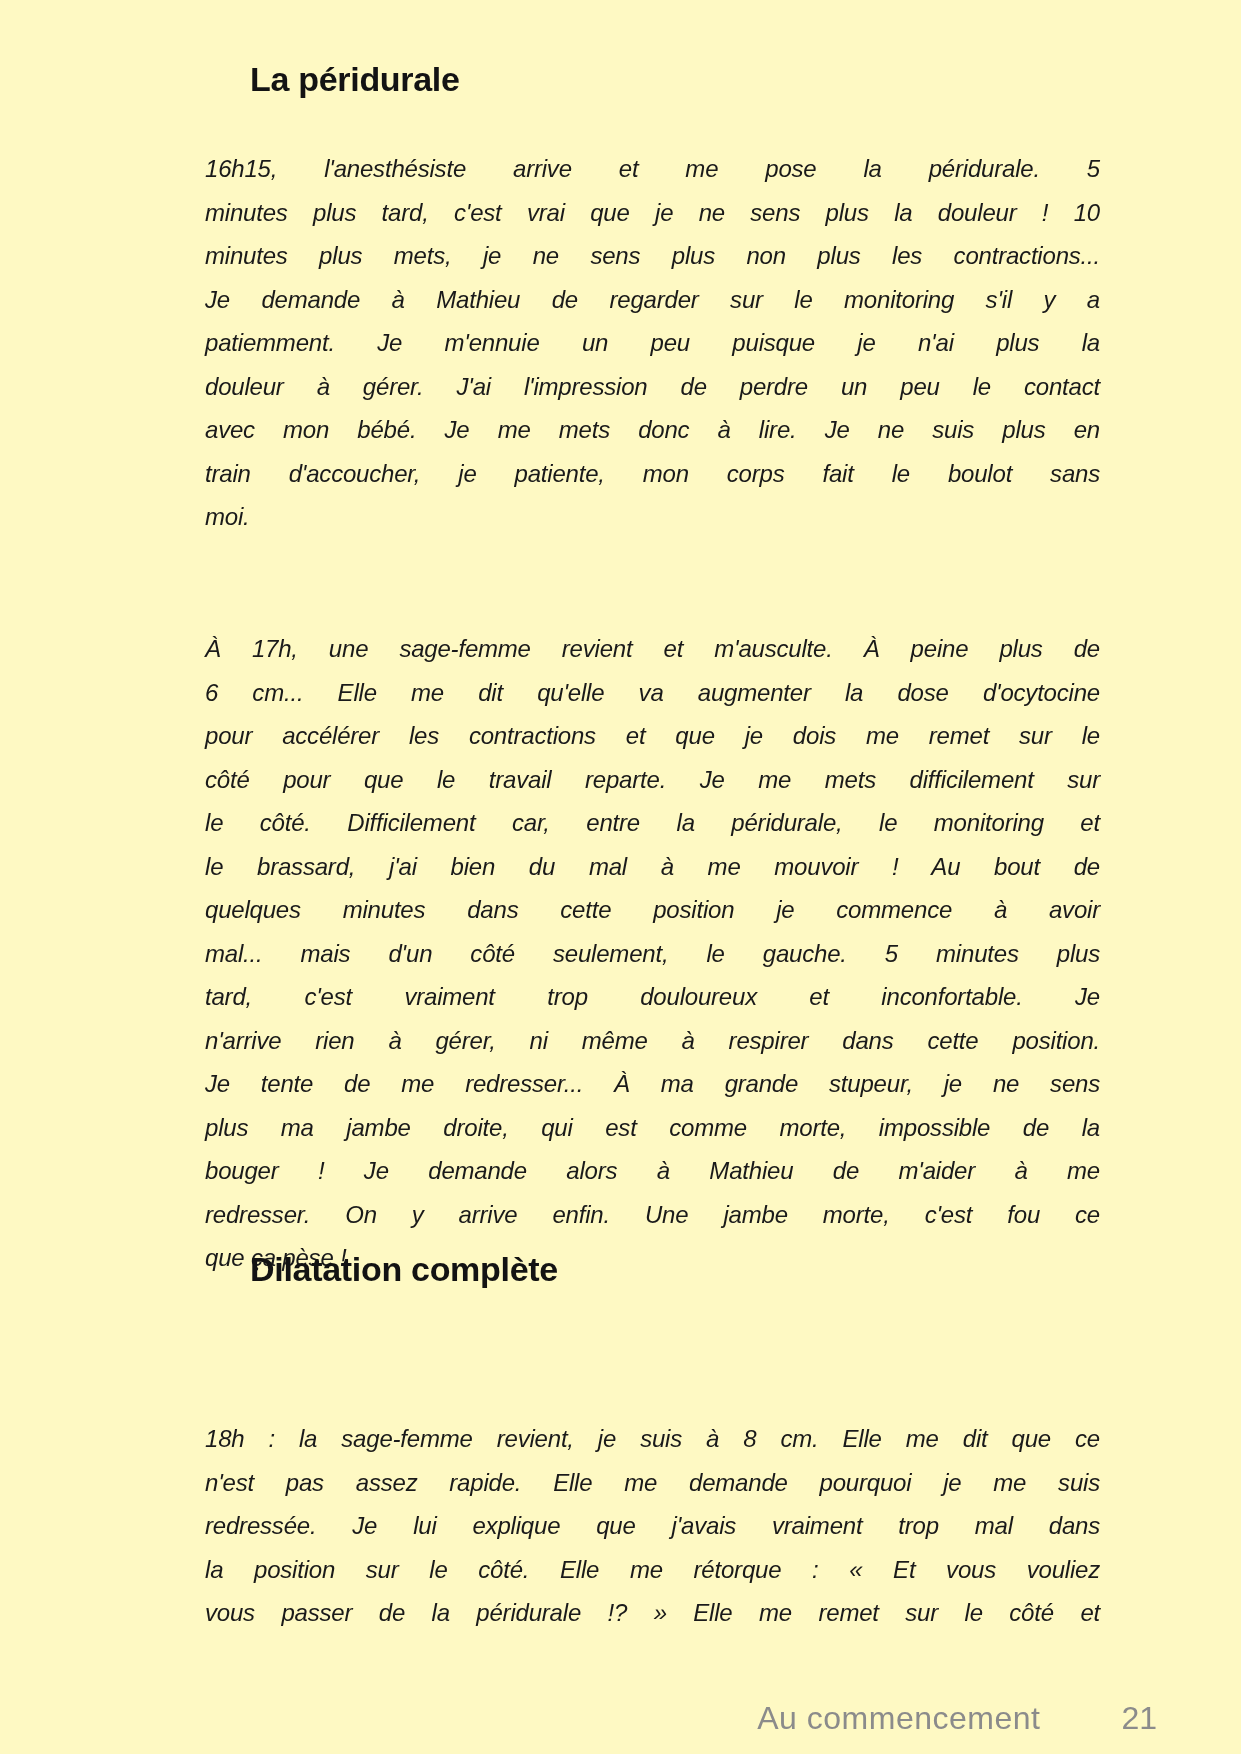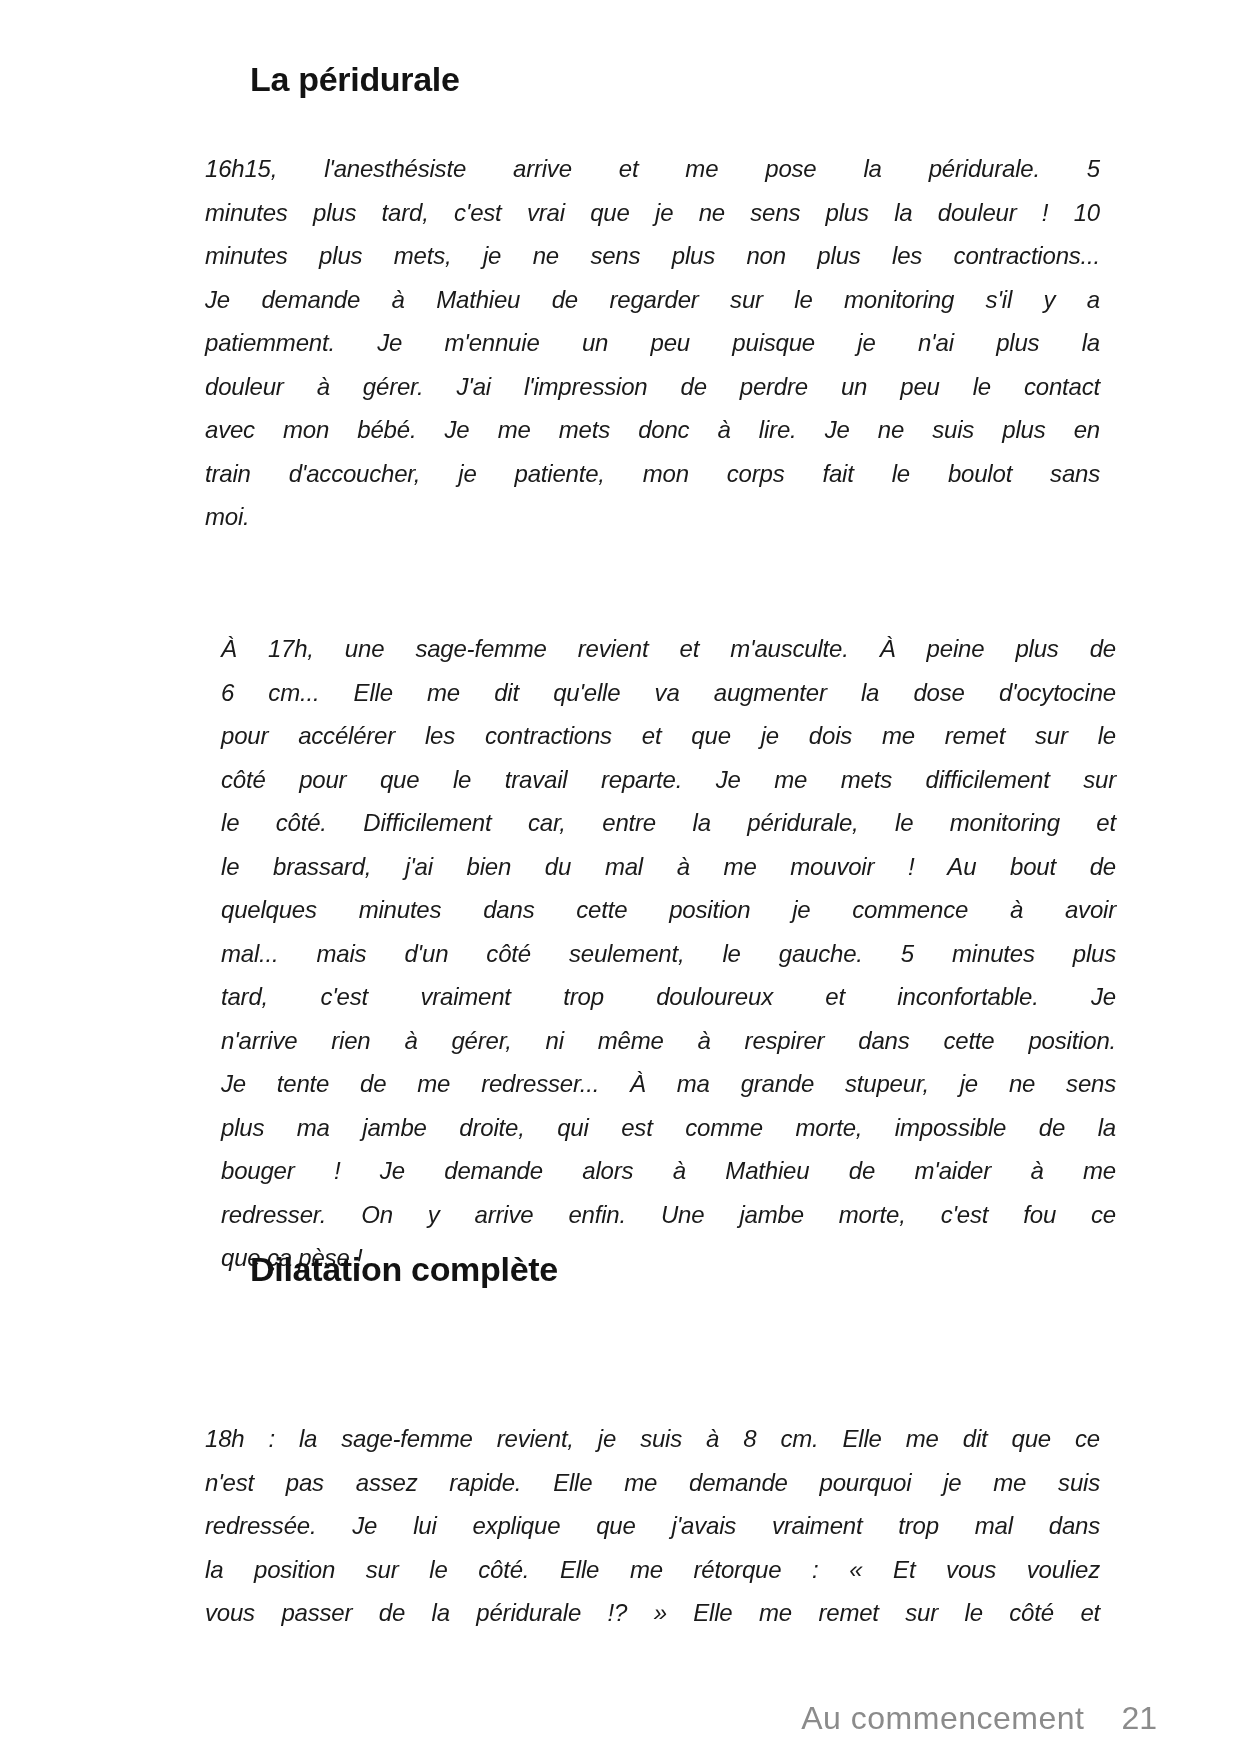--- a/index.html
+++ b/index.html
@@ -5,21 +5,21 @@
   html, body {
     margin: 0;
     padding: 0;
     background: #e8e8e8;
   }
   .page {
     position: relative;
     width: 1241px;
     height: 1754px;
     margin: 0 auto;
-    background: #ffffff;
+    background: #fef9c3;
     overflow: hidden;
     font-family: "Liberation Sans", sans-serif;
   }
   .heading {
     position: absolute;
     left: 250px;
     font-size: 34px;
     line-height: 34px;
     font-weight: bold;
     font-style: normal;
@@ -33,21 +33,21 @@
     position: absolute;
     left: 205px;
     width: 895px;
     font-size: 24px;
     line-height: 43.5px;
     font-style: italic;
     color: #1a1a1a;
     letter-spacing: -0.2px;
   }
   #para-1 { top: 147px; }
-  #para-2 { top: 627px; margin-left: 16px; }
+  #para-2 { top: 627px; }
   #para-3 { top: 1417px; }
   .pline {
     text-align: justify;
     text-align-last: justify;
     text-justify: inter-word;
     white-space: nowrap;
     overflow: visible;
   }
   .pline.no-just {
     text-align-last: left;
@@ -55,20 +55,21 @@
   .footer {
     position: absolute;
     top: 1700px;
     right: 84px;
     display: flex;
     align-items: baseline;
     font-size: 32px;
     line-height: 36px;
     color: #8b8b8b;
     letter-spacing: 0.5px;
+    gap: 44px;
   }
   .footer .page-num {
     margin-left: 37px;
     letter-spacing: 0;
   }
 </style>
 </head>
 <body>
 
 <div class="page">

